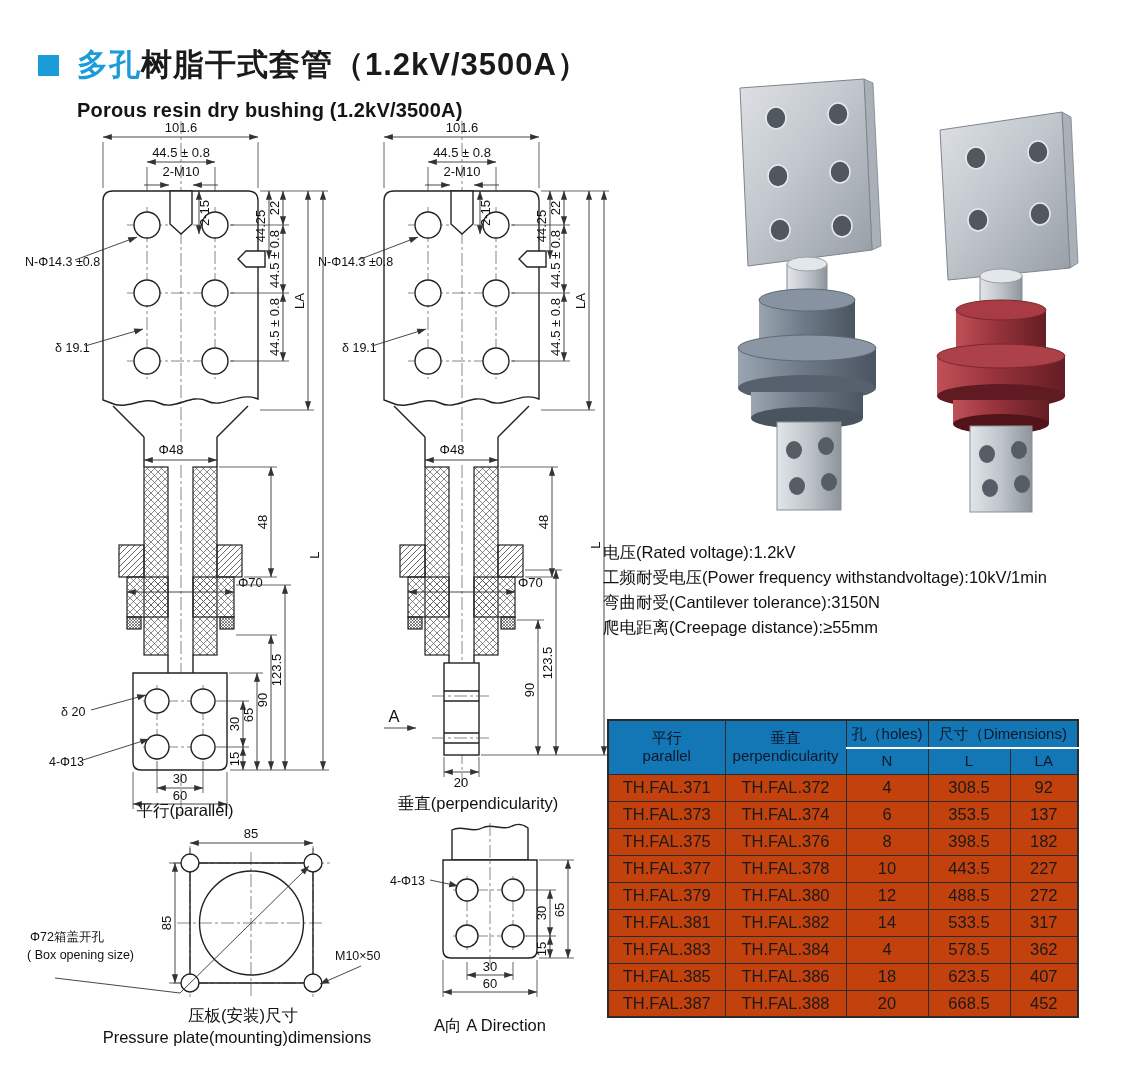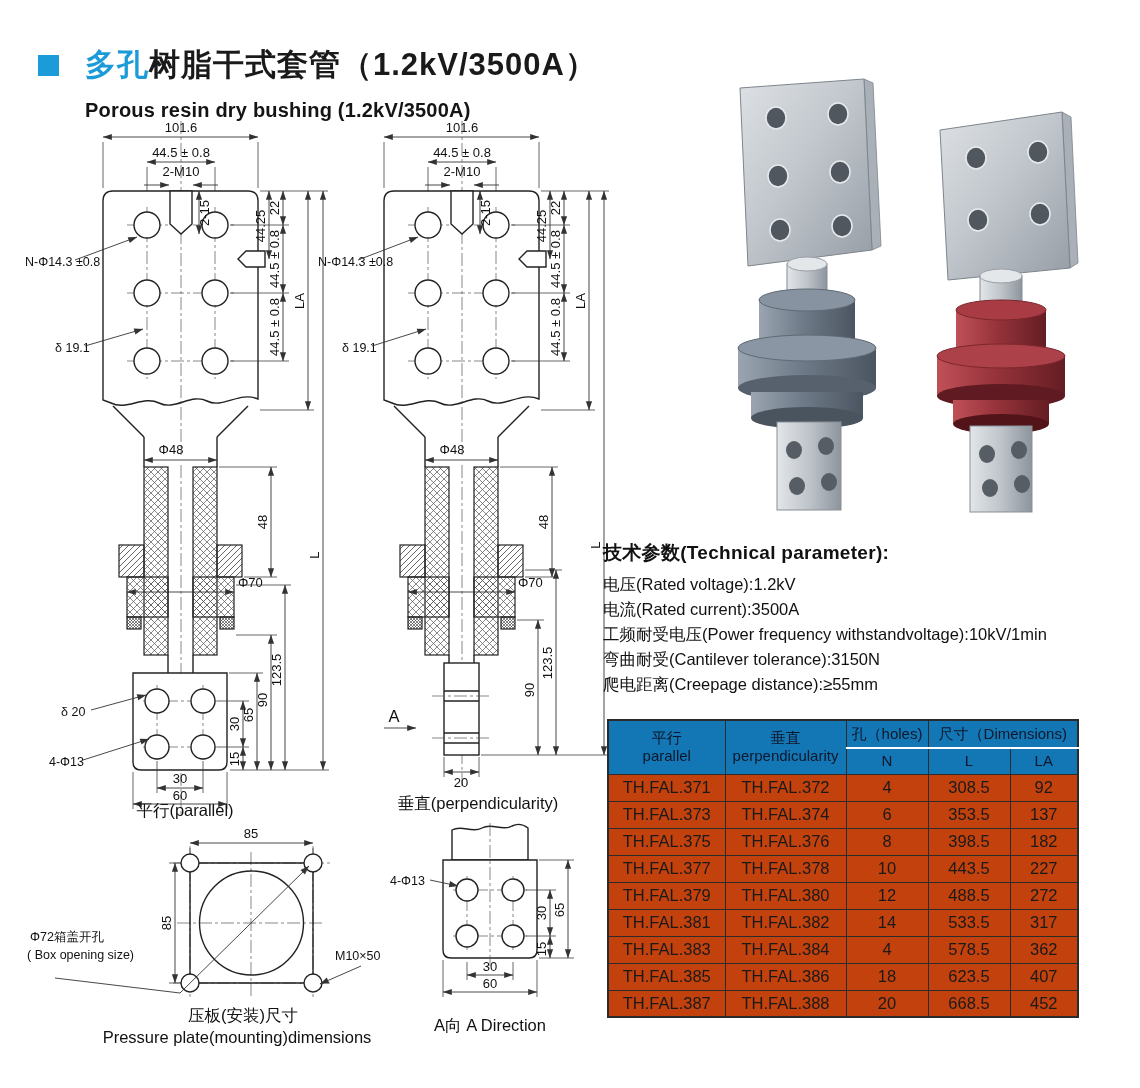--- a/index.html
+++ b/index.html
@@ -3,21 +3,21 @@
 <meta charset="utf-8">
 <style>
   :root{ --accent:#1b9bd8; --tblblue:#1377b5; }
   *{margin:0;padding:0;box-sizing:border-box}
   html,body{background:#fff}
   body{width:1140px;height:1088px;position:relative;overflow:hidden;
        font-family:"Liberation Sans","DejaVu Sans",sans-serif;color:#111}
   .abs{position:absolute}
 
   
-  .hdr{position:absolute;left:38px;top:48px;display:flex;align-items:flex-start;gap:26px}
+  .hdr{position:absolute;left:38px;top:48px;display:flex;align-items:flex-start;gap:18px}
   .hdr-sq{width:21px;height:21px;background:var(--accent);margin-top:7px}
   .t-zh{font-size:31px;font-weight:bold;color:#1a1a1a;letter-spacing:1px;line-height:1.12;white-space:nowrap}
   .t-zh .hl{color:var(--accent)}
   .t-en{font-size:20px;font-weight:bold;color:#141414;margin-top:16px;letter-spacing:0.2px}
 
   
   svg text{font-family:"Liberation Sans","DejaVu Sans",sans-serif;fill:#111}
   .dt{font-size:13px}
   .dts{font-size:12.5px}
   .cap{font-size:16.5px}
@@ -482,24 +482,22 @@
     <g>
       <ellipse cx="347" cy="384" rx="8" ry="9" fill="#565d64"></ellipse>
         <ellipse cx="379" cy="380" rx="8" ry="9" fill="#565d64"></ellipse>
       <ellipse cx="350" cy="418" rx="8" ry="9" fill="#565d64"></ellipse>
         <ellipse cx="382" cy="414" rx="8" ry="9" fill="#565d64"></ellipse>
     </g>
   </g>
 </svg>
 
 <div class="tech">
-  <h3>技术参数(Technical parameter):</h3>
   <div>
       <div class="tp-line">电压(Rated voltage):1.2kV</div>
-      <div class="tp-line">电流(Rated current):3500A</div>
       <div class="tp-line">工频耐受电压(Power frequency withstandvoltage):10kV/1min</div>
       <div class="tp-line">弯曲耐受(Cantilever tolerance):3150N</div>
       <div class="tp-line">爬电距离(Creepage distance):≥55mm</div>
     </div>
 </div>
 
 <table class="models">
   <colgroup>
       <col style="width:117px">
       <col style="width:121px">

